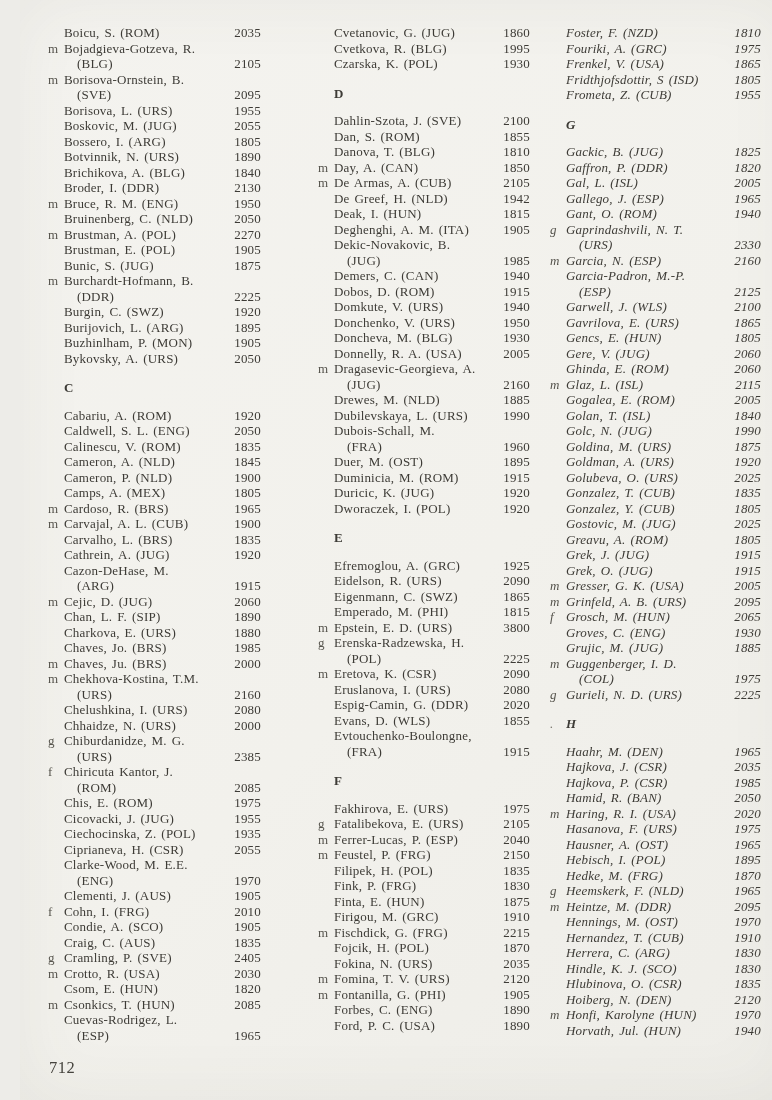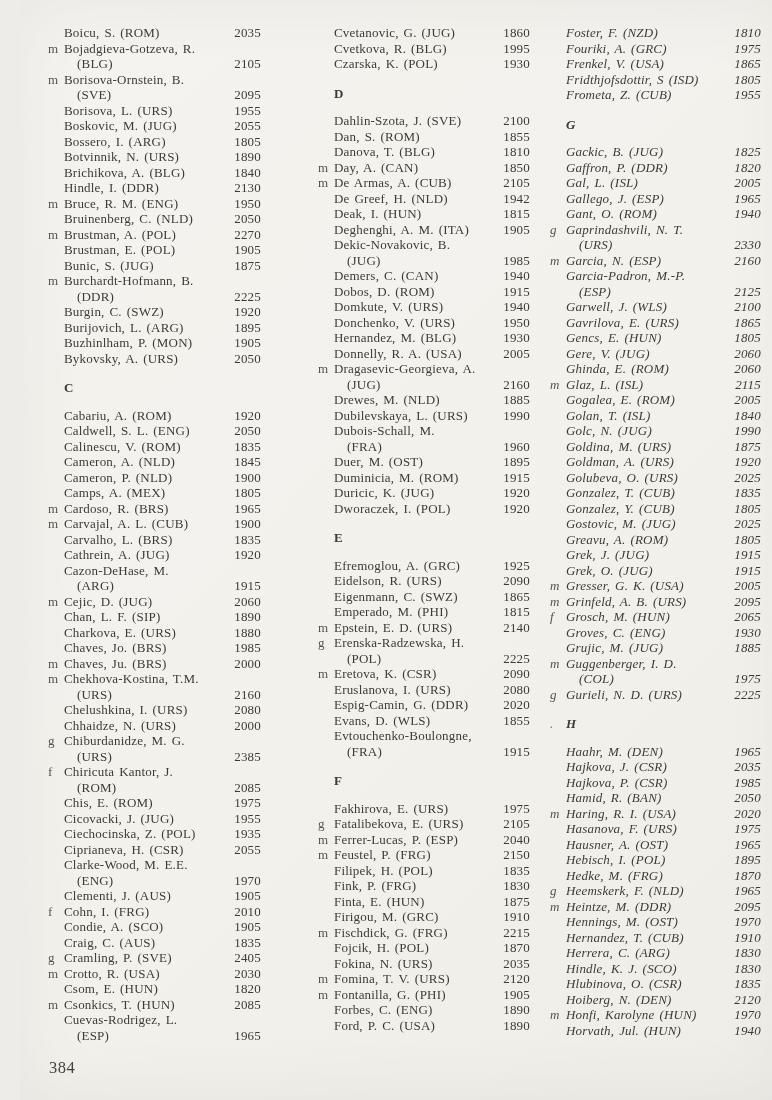--- a/index.html
+++ b/index.html
@@ -83,21 +83,21 @@
         <span class="nm">Botvinnik, N. (URS)</span>
         <span class="rt">1890</span>
       </div>
       <div class="row">
         <span class="pfx"></span>
         <span class="nm">Brichikova, A. (BLG)</span>
         <span class="rt">1840</span>
       </div>
       <div class="row">
         <span class="pfx"></span>
-        <span class="nm">Hindle, I. (DDR)</span>
+        <span class="nm">Broder, I. (DDR)</span>
         <span class="rt">2130</span>
       </div>
       <div class="row">
         <span class="pfx">m</span>
         <span class="nm">Bruce, R. M. (ENG)</span>
         <span class="rt">1950</span>
       </div>
       <div class="row">
         <span class="pfx"></span>
         <span class="nm">Bruinenberg, C. (NLD)</span>
@@ -435,21 +435,21 @@
         <span class="nm">Domkute, V. (URS)</span>
         <span class="rt">1940</span>
       </div>
       <div class="row">
         <span class="pfx"></span>
         <span class="nm">Donchenko, V. (URS)</span>
         <span class="rt">1950</span>
       </div>
       <div class="row">
         <span class="pfx"></span>
-        <span class="nm">Hernandez, M. (BLG)</span>
+        <span class="nm">Doncheva, M. (BLG)</span>
         <span class="rt">1930</span>
       </div>
       <div class="row">
         <span class="pfx"></span>
         <span class="nm">Donnelly, R. A. (USA)</span>
         <span class="rt">2005</span>
       </div>
       <div class="row">
         <span class="pfx">m</span>
         <span class="nm">Dragasevic-Georgieva, A.</span>
@@ -518,21 +518,21 @@
         <span class="rt">1865</span>
       </div>
       <div class="row">
         <span class="pfx"></span>
         <span class="nm">Emperado, M. (PHI)</span>
         <span class="rt">1815</span>
       </div>
       <div class="row">
         <span class="pfx">m</span>
         <span class="nm">Epstein, E. D. (URS)</span>
-        <span class="rt">2140</span>
+        <span class="rt">3800</span>
       </div>
       <div class="row">
         <span class="pfx">g</span>
         <span class="nm">Erenska-Radzewska, H.</span>
       </div>
       <div class="row">
         <span class="pfx"></span>
         <span class="nm cont">(POL)</span>
         <span class="rt">2225</span>
       </div>
@@ -945,14 +945,14 @@
         <span class="pfx">m</span>
         <span class="nm">Honfi, Karolyne (HUN)</span>
         <span class="rt">1970</span>
       </div>
       <div class="row">
         <span class="pfx"></span>
         <span class="nm">Horvath, Jul. (HUN)</span>
         <span class="rt">1940</span>
       </div>
     </div>
-  <div class="pageno">384</div>
+  <div class="pageno">712</div>
 </div>
 
 </body></html>

